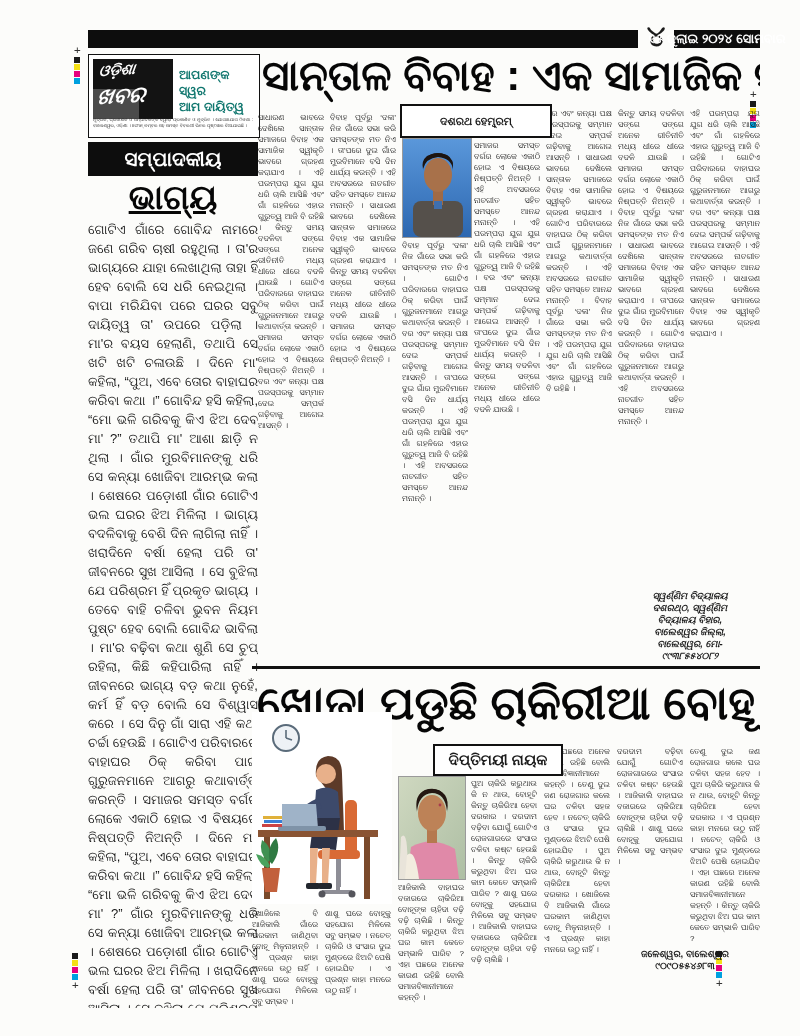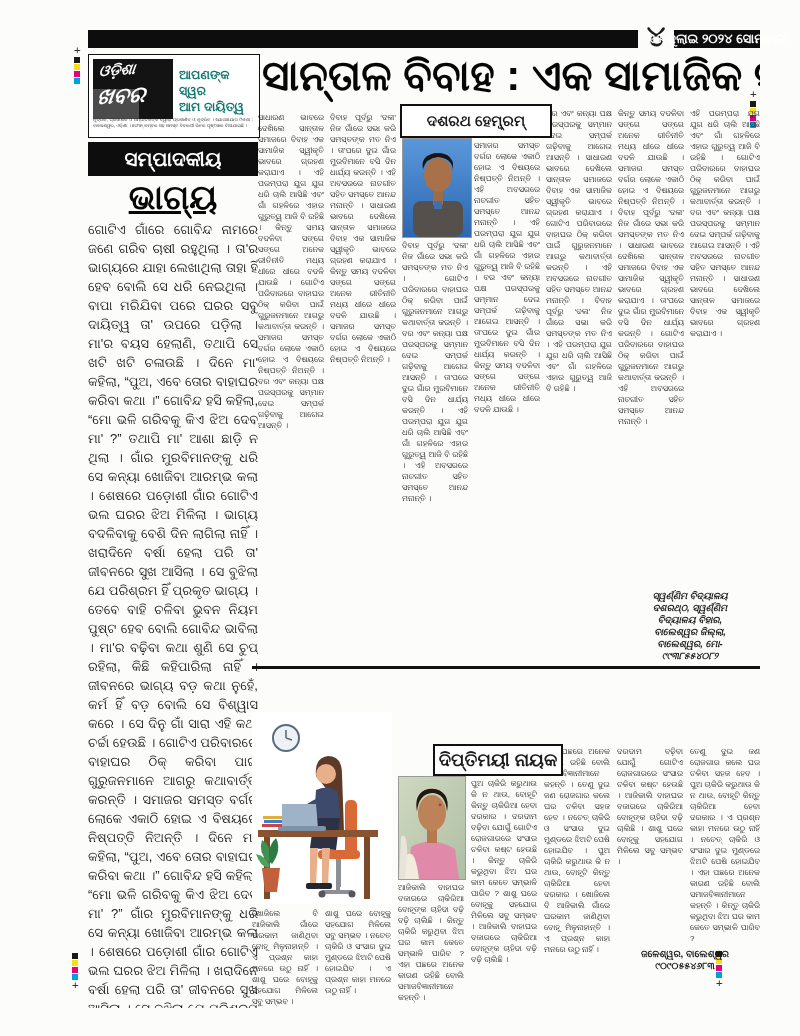--- a/index.html
+++ b/index.html
@@ -92,21 +92,21 @@
   <div class="abs headline" style="left:262px;top:52px;width:498px;height:56px;font-size:42px;">ସାନ୍ତାଳ ବିବାହ : ଏକ ସାମାଜିକ ସ୍ୱୀକୃତି</div>
 
   <div class="abs col" style="left:258px;top:112px;height:548px;">ସାଧାରଣ ଭାବରେ ଦେଖିଲେ ସାନ୍ତାଳ ସମାଜରେ ବିବାହ ଏକ ସାମାଜିକ ସ୍ୱୀକୃତି ଭାବରେ ଗ୍ରହଣ କରାଯାଏ । ଏହି ପରମ୍ପରା ଯୁଗ ଯୁଗ ଧରି ଚାଲି ଆସିଛି ଏବଂ ଗାଁ ଗହଳିରେ ଏହାର ଗୁରୁତ୍ୱ ଆଜି ବି ରହିଛି । କିନ୍ତୁ ସମୟ ବଦଳିବା ସଙ୍ଗେ ସଙ୍ଗେ ଅନେକ ରୀତିନୀତି ମଧ୍ୟ ଧୀରେ ଧୀରେ ବଦଳି ଯାଉଛି । ଗୋଟିଏ ପରିବାରରେ ବାହାଘର ଠିକ୍ କରିବା ପାଇଁ ଗୁରୁଜନମାନେ ଆଗରୁ କଥାବାର୍ତ୍ତା କରନ୍ତି । ସମାଜର ସମସ୍ତ ବର୍ଗର ଲୋକେ ଏକାଠି ହୋଇ ଏ ବିଷୟରେ ନିଷ୍ପତ୍ତି ନିଅନ୍ତି । ବର ଏବଂ କନ୍ୟା ପକ୍ଷ ପରସ୍ପରକୁ ସମ୍ମାନ ଦେଇ ସମ୍ପର୍କ ଗଢ଼ିବାକୁ ଆଗେଇ ଆସନ୍ତି ।</div>
   <div class="abs col" style="left:330px;top:112px;height:548px;">ବିବାହ ପୂର୍ବରୁ ‘ଦଳା’ ନିଜ ଗାଁରେ ସଭା କରି ସମସ୍ତଙ୍କ ମତ ନିଏ । ତା'ପରେ ଦୁଇ ଗାଁର ମୁରବିମାନେ ବସି ଦିନ ଧାର୍ଯ୍ୟ କରନ୍ତି । ଏହି ଅବସରରେ ନାଚଗୀତ ସହିତ ସମସ୍ତେ ଆନନ୍ଦ ମନାନ୍ତି । ସାଧାରଣ ଭାବରେ ଦେଖିଲେ ସାନ୍ତାଳ ସମାଜରେ ବିବାହ ଏକ ସାମାଜିକ ସ୍ୱୀକୃତି ଭାବରେ ଗ୍ରହଣ କରାଯାଏ । କିନ୍ତୁ ସମୟ ବଦଳିବା ସଙ୍ଗେ ସଙ୍ଗେ ଅନେକ ରୀତିନୀତି ମଧ୍ୟ ଧୀରେ ଧୀରେ ବଦଳି ଯାଉଛି । ସମାଜର ସମସ୍ତ ବର୍ଗର ଲୋକେ ଏକାଠି ହୋଇ ଏ ବିଷୟରେ ନିଷ୍ପତ୍ତି ନିଅନ୍ତି ।</div>
   <div class="abs col" style="left:402px;top:240px;height:420px;">ବିବାହ ପୂର୍ବରୁ ‘ଦଳା’ ନିଜ ଗାଁରେ ସଭା କରି ସମସ୍ତଙ୍କ ମତ ନିଏ । ଗୋଟିଏ ପରିବାରରେ ବାହାଘର ଠିକ୍ କରିବା ପାଇଁ ଗୁରୁଜନମାନେ ଆଗରୁ କଥାବାର୍ତ୍ତା କରନ୍ତି । ବର ଏବଂ କନ୍ୟା ପକ୍ଷ ପରସ୍ପରକୁ ସମ୍ମାନ ଦେଇ ସମ୍ପର୍କ ଗଢ଼ିବାକୁ ଆଗେଇ ଆସନ୍ତି । ତା'ପରେ ଦୁଇ ଗାଁର ମୁରବିମାନେ ବସି ଦିନ ଧାର୍ଯ୍ୟ କରନ୍ତି । ଏହି ପରମ୍ପରା ଯୁଗ ଯୁଗ ଧରି ଚାଲି ଆସିଛି ଏବଂ ଗାଁ ଗହଳିରେ ଏହାର ଗୁରୁତ୍ୱ ଆଜି ବି ରହିଛି । ଏହି ଅବସରରେ ନାଚଗୀତ ସହିତ ସମସ୍ତେ ଆନନ୍ଦ ମନାନ୍ତି ।</div>
   <div class="abs col" style="left:474px;top:140px;height:520px;">ସମାଜର ସମସ୍ତ ବର୍ଗର ଲୋକେ ଏକାଠି ହୋଇ ଏ ବିଷୟରେ ନିଷ୍ପତ୍ତି ନିଅନ୍ତି । ଏହି ଅବସରରେ ନାଚଗୀତ ସହିତ ସମସ୍ତେ ଆନନ୍ଦ ମନାନ୍ତି । ଏହି ପରମ୍ପରା ଯୁଗ ଯୁଗ ଧରି ଚାଲି ଆସିଛି ଏବଂ ଗାଁ ଗହଳିରେ ଏହାର ଗୁରୁତ୍ୱ ଆଜି ବି ରହିଛି । ବର ଏବଂ କନ୍ୟା ପକ୍ଷ ପରସ୍ପରକୁ ସମ୍ମାନ ଦେଇ ସମ୍ପର୍କ ଗଢ଼ିବାକୁ ଆଗେଇ ଆସନ୍ତି । ତା'ପରେ ଦୁଇ ଗାଁର ମୁରବିମାନେ ବସି ଦିନ ଧାର୍ଯ୍ୟ କରନ୍ତି । କିନ୍ତୁ ସମୟ ବଦଳିବା ସଙ୍ଗେ ସଙ୍ଗେ ଅନେକ ରୀତିନୀତି ମଧ୍ୟ ଧୀରେ ଧୀରେ ବଦଳି ଯାଉଛି ।</div>
   <div class="abs col" style="left:546px;top:108px;height:552px;">ବର ଏବଂ କନ୍ୟା ପକ୍ଷ ପରସ୍ପରକୁ ସମ୍ମାନ ଦେଇ ସମ୍ପର୍କ ଗଢ଼ିବାକୁ ଆଗେଇ ଆସନ୍ତି । ସାଧାରଣ ଭାବରେ ଦେଖିଲେ ସାନ୍ତାଳ ସମାଜରେ ବିବାହ ଏକ ସାମାଜିକ ସ୍ୱୀକୃତି ଭାବରେ ଗ୍ରହଣ କରାଯାଏ । ଗୋଟିଏ ପରିବାରରେ ବାହାଘର ଠିକ୍ କରିବା ପାଇଁ ଗୁରୁଜନମାନେ ଆଗରୁ କଥାବାର୍ତ୍ତା କରନ୍ତି । ଏହି ଅବସରରେ ନାଚଗୀତ ସହିତ ସମସ୍ତେ ଆନନ୍ଦ ମନାନ୍ତି । ବିବାହ ପୂର୍ବରୁ ‘ଦଳା’ ନିଜ ଗାଁରେ ସଭା କରି ସମସ୍ତଙ୍କ ମତ ନିଏ । ଏହି ପରମ୍ପରା ଯୁଗ ଯୁଗ ଧରି ଚାଲି ଆସିଛି ଏବଂ ଗାଁ ଗହଳିରେ ଏହାର ଗୁରୁତ୍ୱ ଆଜି ବି ରହିଛି ।</div>
   <div class="abs col" style="left:618px;top:108px;height:552px;">କିନ୍ତୁ ସମୟ ବଦଳିବା ସଙ୍ଗେ ସଙ୍ଗେ ଅନେକ ରୀତିନୀତି ମଧ୍ୟ ଧୀରେ ଧୀରେ ବଦଳି ଯାଉଛି । ସମାଜର ସମସ୍ତ ବର୍ଗର ଲୋକେ ଏକାଠି ହୋଇ ଏ ବିଷୟରେ ନିଷ୍ପତ୍ତି ନିଅନ୍ତି । ବିବାହ ପୂର୍ବରୁ ‘ଦଳା’ ନିଜ ଗାଁରେ ସଭା କରି ସମସ୍ତଙ୍କ ମତ ନିଏ । ସାଧାରଣ ଭାବରେ ଦେଖିଲେ ସାନ୍ତାଳ ସମାଜରେ ବିବାହ ଏକ ସାମାଜିକ ସ୍ୱୀକୃତି ଭାବରେ ଗ୍ରହଣ କରାଯାଏ । ତା'ପରେ ଦୁଇ ଗାଁର ମୁରବିମାନେ ବସି ଦିନ ଧାର୍ଯ୍ୟ କରନ୍ତି । ଗୋଟିଏ ପରିବାରରେ ବାହାଘର ଠିକ୍ କରିବା ପାଇଁ ଗୁରୁଜନମାନେ ଆଗରୁ କଥାବାର୍ତ୍ତା କରନ୍ତି । ଏହି ଅବସରରେ ନାଚଗୀତ ସହିତ ସମସ୍ତେ ଆନନ୍ଦ ମନାନ୍ତି ।</div>
   <div class="abs col" style="left:690px;top:108px;height:478px;width:70px;">ଏହି ପରମ୍ପରା ଯୁଗ ଯୁଗ ଧରି ଚାଲି ଆସିଛି ଏବଂ ଗାଁ ଗହଳିରେ ଏହାର ଗୁରୁତ୍ୱ ଆଜି ବି ରହିଛି । ଗୋଟିଏ ପରିବାରରେ ବାହାଘର ଠିକ୍ କରିବା ପାଇଁ ଗୁରୁଜନମାନେ ଆଗରୁ କଥାବାର୍ତ୍ତା କରନ୍ତି । ବର ଏବଂ କନ୍ୟା ପକ୍ଷ ପରସ୍ପରକୁ ସମ୍ମାନ ଦେଇ ସମ୍ପର୍କ ଗଢ଼ିବାକୁ ଆଗେଇ ଆସନ୍ତି । ଏହି ଅବସରରେ ନାଚଗୀତ ସହିତ ସମସ୍ତେ ଆନନ୍ଦ ମନାନ୍ତି । ସାଧାରଣ ଭାବରେ ଦେଖିଲେ ସାନ୍ତାଳ ସମାଜରେ ବିବାହ ଏକ ସ୍ୱୀକୃତି ଭାବରେ ଗ୍ରହଣ କରାଯାଏ ।</div>
 
-  <div class="abs bylinebox" style="left:400px;top:104px;width:148px;height:30px;font-size:15px;">
+  <div class="abs bylinebox" style="left:400px;top:104px;width:148px;height:30px;font-size:11px;">
     <span>ଦଶରଥ ହେମ୍ବ୍ରମ୍</span>
   </div>
 
   <div class="abs photo" style="left:402px;top:138px;width:68px;height:98px;">
     <svg width="68" height="98" viewBox="0 0 68 98">
       <defs>
         <linearGradient id="bg1" x1="0" y1="0" x2="0" y2="1">
           <stop offset="0" stop-color="#5a97da"></stop>
             <stop offset="1" stop-color="#2c67b0"></stop>
         </linearGradient>
@@ -124,20 +124,21 @@
   <div class="abs" style="left:620px;top:590px;width:140px;height:74px;">
     <div class="sigline">ସ୍ୱର୍ଣ୍ଣିମ ବିଦ୍ୟାଳୟ</div>
     <div class="sigline">ଦଶରଥ୍ଠ, ସ୍ୱର୍ଣ୍ଣିମ</div>
     <div class="sigline">ବିଦ୍ୟାଳୟ ବିହାର,</div>
     <div class="sigline">ବାଲେଶ୍ୱର ଜିଲ୍ଲା,</div>
     <div class="sigline">ବାଲେଶ୍ୱର, ମୋ-</div>
     <div class="sigline">୯୯୩୮୫୫୪୦୮୨</div>
   </div>
 
   <div class="abs rule" style="left:252px;top:666px;width:508px;height:3px;"></div>
+  <div class="abs headline" style="left:252px;top:676px;width:508px;height:62px;font-size:46px;">ଖୋଜା ପଡୁଛି ଚାକିରୀଆ ବୋହୂ</div>
 
   <div class="abs" style="left:252px;top:712px;width:140px;height:192px;">
     <svg width="140" height="192" viewBox="0 0 140 192">
       <rect width="140" height="192" fill="#ffffff"></rect>
 
       <circle cx="34" cy="26" r="13" fill="#eef2f6" stroke="#5a6b7a" stroke-width="2"></circle>
       <line x1="34" y1="26" x2="34" y2="18" stroke="#5a6b7a" stroke-width="1.6"></line>
       <line x1="34" y1="26" x2="40" y2="28" stroke="#5a6b7a" stroke-width="1.6"></line>
 
       <rect x="93" y="88" width="12" height="56" rx="5" fill="#d96a35"></rect>
@@ -176,21 +177,21 @@
   </div>
 
   <div class="abs col" style="left:325px;top:908px;height:122px;">ଶାଶୁ ଘରେ ବୋହୂକୁ ସହଯୋଗ ମିଳିଲେ ସବୁ ସମ୍ଭବ । ନଚେତ୍ ଚାକିରି ଓ ସଂସାର ଦୁଇ ମୁଣ୍ଡରେ ଝିଅଟି ପେଷି ହୋଇଯିବ । ଏ ପ୍ରଶ୍ନ କାହା ମନରେ ଉଠୁ ନାହିଁ ।</div>
   <div class="abs col" style="left:252px;top:908px;height:122px;">ଖୋଜିଲେ ବି ଆଜିକାଲି ଗାଁରେ ଘରକାମ ଜାଣିଥିବା ବୋହୂ ମିଳୁନାହାନ୍ତି । ଏ ପ୍ରଶ୍ନ କାହା ମନରେ ଉଠୁ ନାହିଁ । ଶାଶୁ ଘରେ ବୋହୂକୁ ସହଯୋଗ ମିଳିଲେ ସବୁ ସମ୍ଭବ ।</div>
   <div class="abs col" style="left:398px;top:882px;height:148px;">ଆଜିକାଲି ବାହାଘର ବଜାରରେ ଚାକିରିଆ ବୋହୂଙ୍କ ଚାହିଦା ବଢ଼ି ବଢ଼ି ଚାଲିଛି । କିନ୍ତୁ ଚାକିରି କରୁଥିବା ଝିଅ ଘର କାମ କେତେ ସମ୍ଭାଳି ପାରିବ ? ଏହା ପଛରେ ଅନେକ କାରଣ ରହିଛି ବୋଲି ସମାଜବିଜ୍ଞାନୀମାନେ କହନ୍ତି ।</div>
   <div class="abs col" style="left:471px;top:778px;height:252px;">ପୁଅ ଚାକିରି କରୁଥାଉ କି ନ ଥାଉ, ବୋହୂଟି କିନ୍ତୁ ଚାକିରିଆ ହେବା ଦରକାର । ଦରଦାମ ବଢ଼ିବା ଯୋଗୁଁ ଗୋଟିଏ ରୋଜଗାରରେ ସଂସାର ଚଳିବା କଷ୍ଟ ହେଉଛି । କିନ୍ତୁ ଚାକିରି କରୁଥିବା ଝିଅ ଘର କାମ କେତେ ସମ୍ଭାଳି ପାରିବ ? ଶାଶୁ ଘରେ ବୋହୂକୁ ସହଯୋଗ ମିଳିଲେ ସବୁ ସମ୍ଭବ । ଆଜିକାଲି ବାହାଘର ବଜାରରେ ଚାକିରିଆ ବୋହୂଙ୍କ ଚାହିଦା ବଢ଼ି ବଢ଼ି ଚାଲିଛି ।</div>
   <div class="abs col" style="left:544px;top:746px;height:284px;">ଏହା ପଛରେ ଅନେକ କାରଣ ରହିଛି ବୋଲି ସମାଜବିଜ୍ଞାନୀମାନେ କହନ୍ତି । ତେଣୁ ଦୁଇ ଜଣ ରୋଜଗାର କଲେ ଘର ଚଳିବା ସହଜ ହେବ । ନଚେତ୍ ଚାକିରି ଓ ସଂସାର ଦୁଇ ମୁଣ୍ଡରେ ଝିଅଟି ପେଷି ହୋଇଯିବ । ପୁଅ ଚାକିରି କରୁଥାଉ କି ନ ଥାଉ, ବୋହୂଟି କିନ୍ତୁ ଚାକିରିଆ ହେବା ଦରକାର । ଖୋଜିଲେ ବି ଆଜିକାଲି ଗାଁରେ ଘରକାମ ଜାଣିଥିବା ବୋହୂ ମିଳୁନାହାନ୍ତି । ଏ ପ୍ରଶ୍ନ କାହା ମନରେ ଉଠୁ ନାହିଁ ।</div>
   <div class="abs col" style="left:617px;top:746px;height:198px;">ଦରଦାମ ବଢ଼ିବା ଯୋଗୁଁ ଗୋଟିଏ ରୋଜଗାରରେ ସଂସାର ଚଳିବା କଷ୍ଟ ହେଉଛି । ଆଜିକାଲି ବାହାଘର ବଜାରରେ ଚାକିରିଆ ବୋହୂଙ୍କ ଚାହିଦା ବଢ଼ି ଚାଲିଛି । ଶାଶୁ ଘରେ ବୋହୂକୁ ସହଯୋଗ ମିଳିଲେ ସବୁ ସମ୍ଭବ ।</div>
   <div class="abs col" style="left:690px;top:746px;height:284px;width:70px;">ତେଣୁ ଦୁଇ ଜଣ ରୋଜଗାର କଲେ ଘର ଚଳିବା ସହଜ ହେବ । ପୁଅ ଚାକିରି କରୁଥାଉ କି ନ ଥାଉ, ବୋହୂଟି କିନ୍ତୁ ଚାକିରିଆ ହେବା ଦରକାର । ଏ ପ୍ରଶ୍ନ କାହା ମନରେ ଉଠୁ ନାହିଁ । ନଚେତ୍ ଚାକିରି ଓ ସଂସାର ଦୁଇ ମୁଣ୍ଡରେ ଝିଅଟି ପେଷି ହୋଇଯିବ । ଏହା ପଛରେ ଅନେକ କାରଣ ରହିଛି ବୋଲି ସମାଜବିଜ୍ଞାନୀମାନେ କହନ୍ତି । କିନ୍ତୁ ଚାକିରି କରୁଥିବା ଝିଅ ଘର କାମ କେତେ ସମ୍ଭାଳି ପାରିବ ?</div>
 
-  <div class="abs bylinebox" style="left:433px;top:744px;width:126px;height:28px;font-size:18px;">
+  <div class="abs bylinebox" style="left:433px;top:744px;width:126px;height:28px;font-size:15px;">
     <span>ଦିପ୍ତିମୟୀ ନାୟକ</span>
   </div>
 
   <div class="abs photo" style="left:398px;top:776px;width:66px;height:102px;">
     <svg width="66" height="102" viewBox="0 0 66 102">
       <defs>
         <linearGradient id="bg2" x1="0" y1="0" x2="1" y2="1">
           <stop offset="0" stop-color="#cfd8c0"></stop>
             <stop offset="1" stop-color="#aebfa4"></stop>
         </linearGradient>

